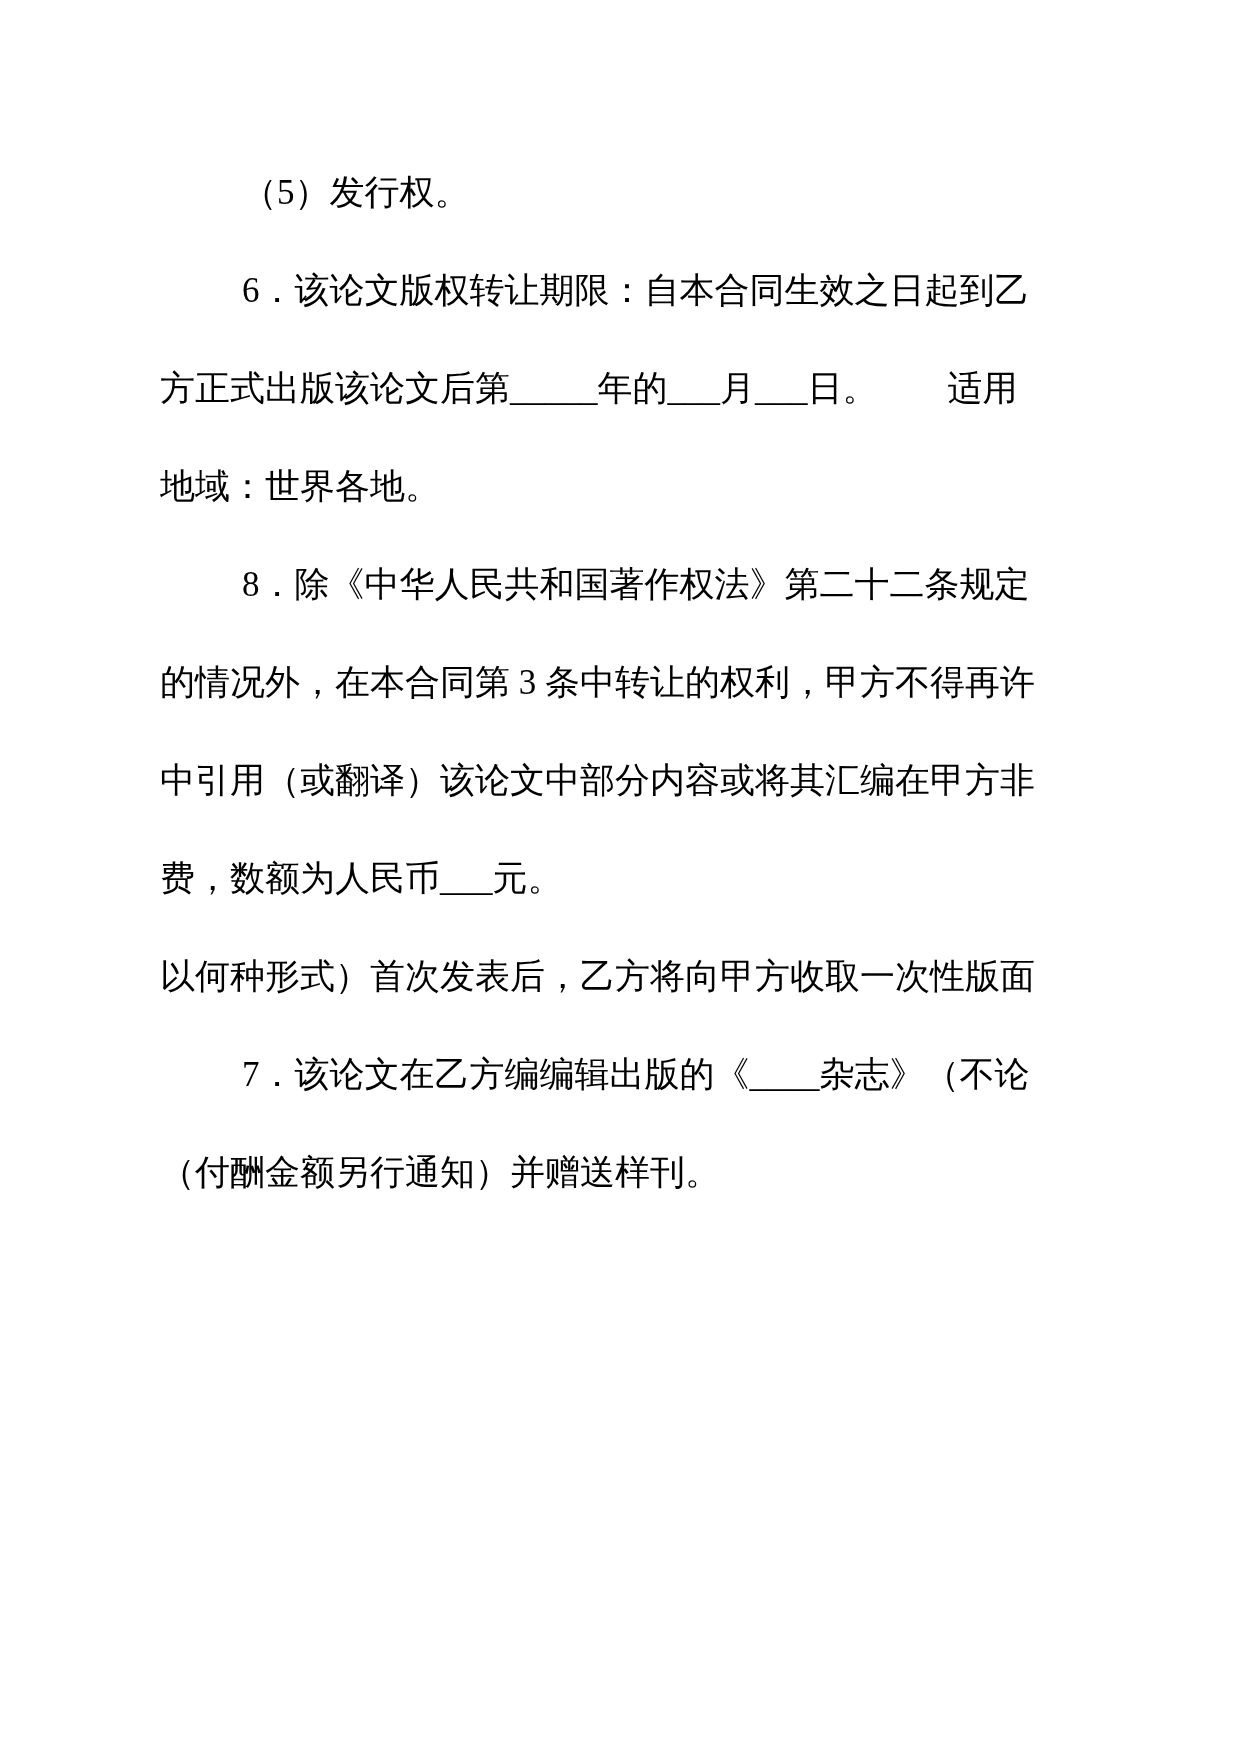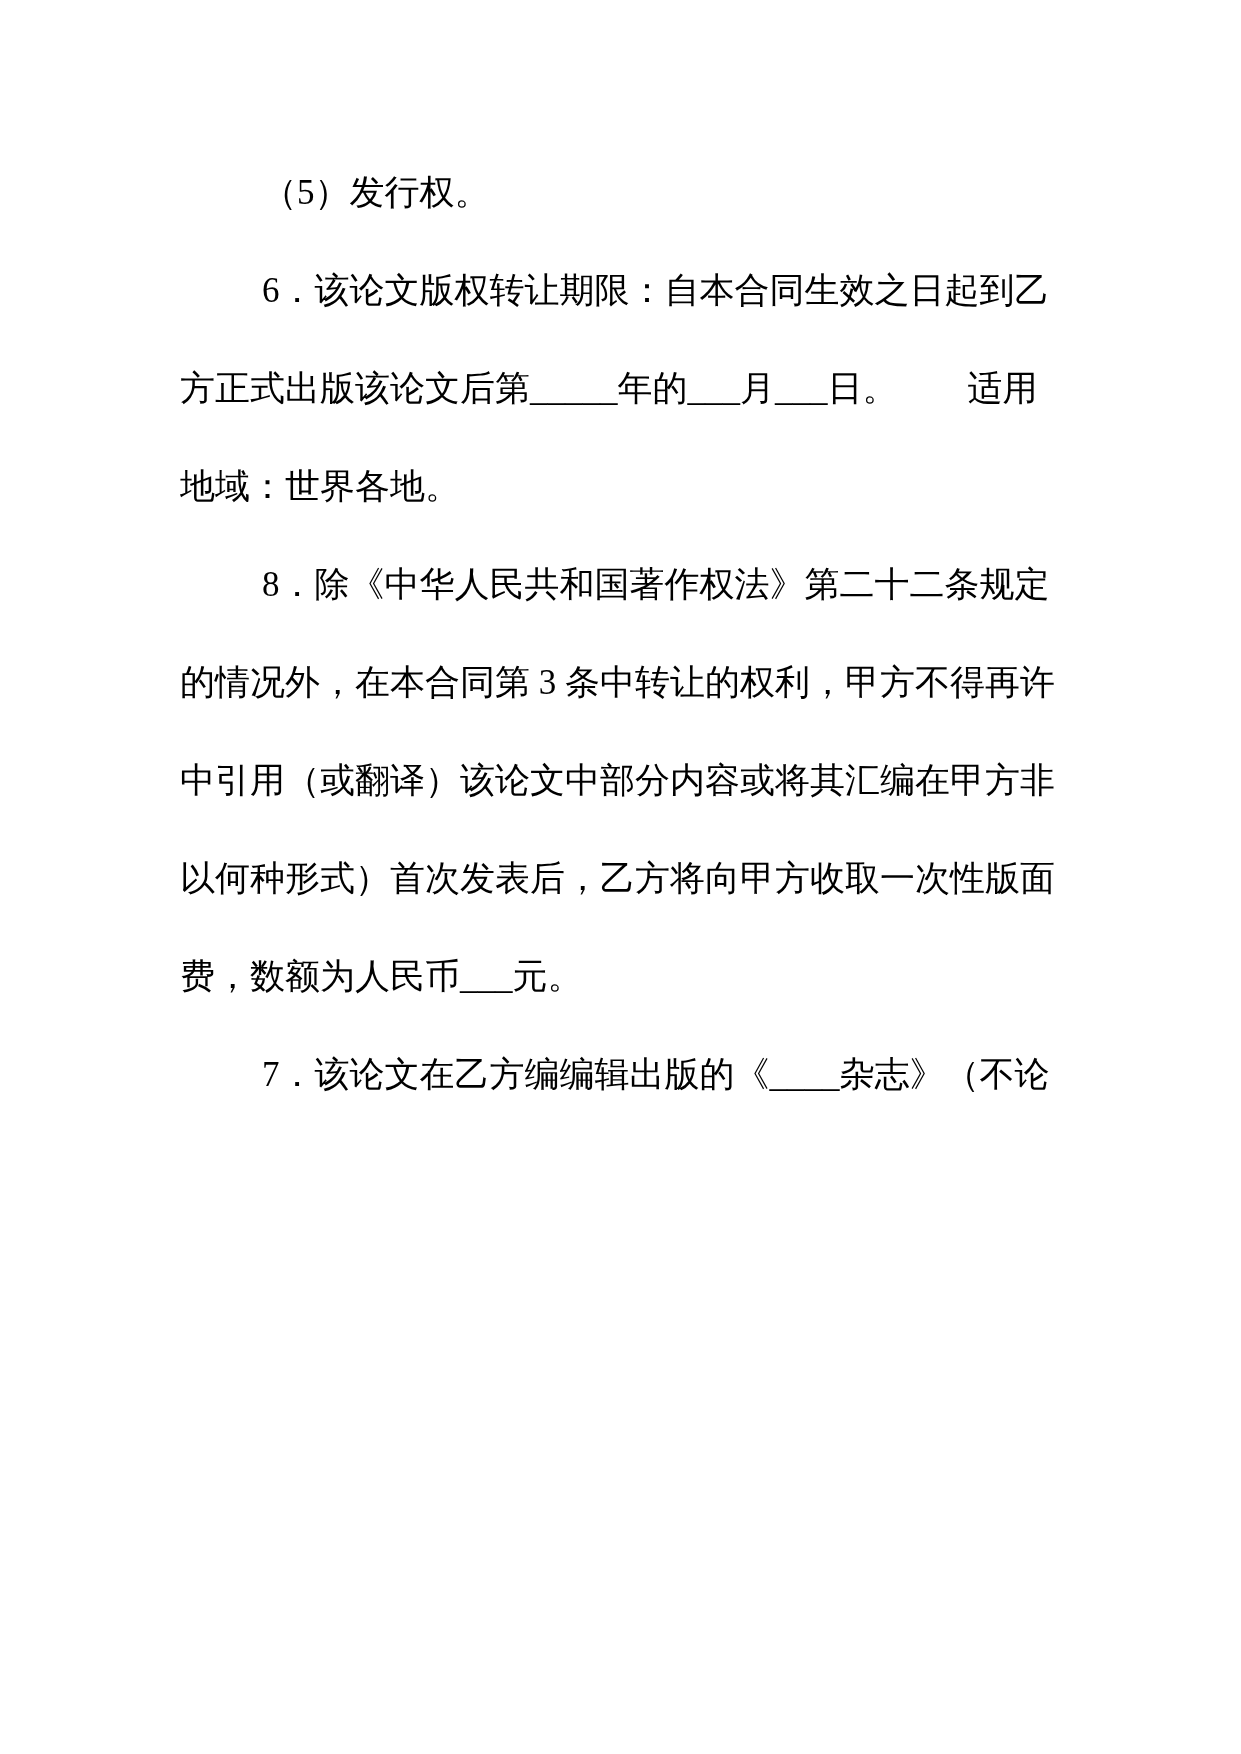--- a/index.html
+++ b/index.html
@@ -10,21 +10,21 @@
   .page {
     position: relative;
     width: 1241px;
     height: 1754px;
     background: #ffffff;
     overflow: hidden;
     font-family: "Liberation Serif", "DejaVu Serif", serif;
   }
   .content {
     position: absolute;
-    left: 180px;
+    left: 160px;
     top: 144px;
     width: 900px;
   }
   .line {
     height: 98px;
     line-height: 98px;
     font-size: 35px;
     color: #000000;
     white-space: pre;
     letter-spacing: 0px;
@@ -38,17 +38,18 @@
 
 <div class="page">
   <div class="content">
     <div class="line indent">（5）发行权。</div>
     <div class="line indent">6．该论文版权转让期限：自本合同生效之日起到乙</div>
     <div class="line">方正式出版该论文后第_____年的___月___日。　　适用</div>
     <div class="line">地域：世界各地。</div>
     <div class="line indent">8．除《中华人民共和国著作权法》第二十二条规定</div>
     <div class="line">的情况外，在本合同第 3 条中转让的权利，甲方不得再许</div>
     <div class="line">中引用（或翻译）该论文中部分内容或将其汇编在甲方非</div>
+    <div class="line">费，数额为人民币___元。</div>
     <div class="line">以何种形式）首次发表后，乙方将向甲方收取一次性版面</div>
-    <div class="line">费，数额为人民币___元。</div>
     <div class="line indent">7．该论文在乙方编编辑出版的《____杂志》（不论</div>
+    <div class="line">（付酬金额另行通知）并赠送样刊。</div>
   </div>
 </div>
 
 </body></html>

